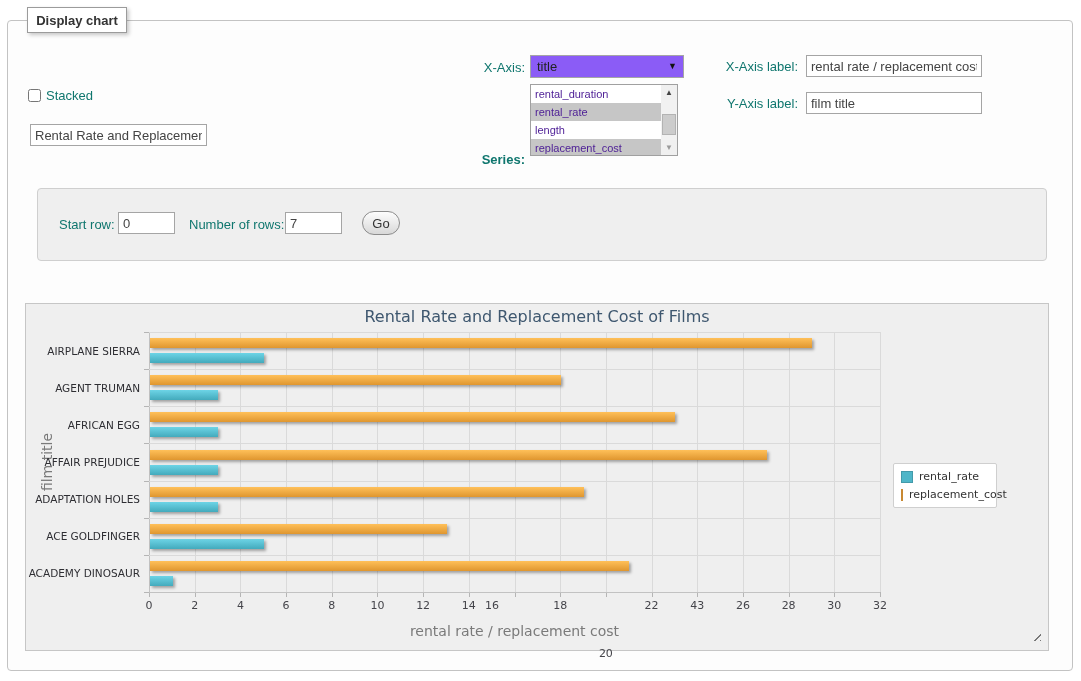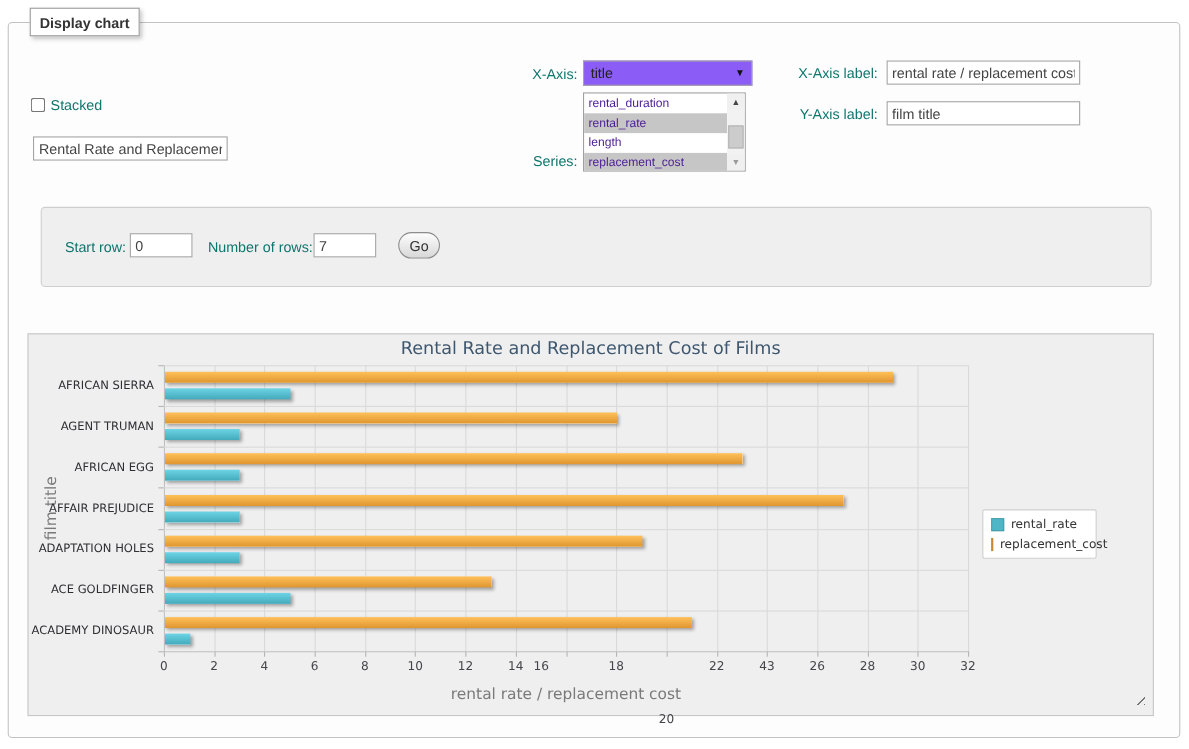--- a/index.html
+++ b/index.html
@@ -98,21 +98,21 @@
   </div>
 
   <input class="txt-input" style="left: 30px; top: 124px; width: 177px;" value="Rental Rate and Replacement Cost of Films">
 
   <span class="lbl abs" style="left:460px; top:60px; width:65px; text-align:right;">X-Axis:</span>
   <div id="x-axis-select" class="abs">
     <span>title</span>
     <span class="chev">▼</span>
   </div>
 
-  <span class="lbl abs" style="left:460px; top:139px; width:65px; text-align:right;">Series:</span>
+  <span class="lbl abs" style="left:460px; top:152px; width:65px; text-align:right;font-weight:bold;">Series:</span>
   <div id="series-listbox" class="abs">
     <div id="series-options">
         <div class="series-opt">rental_duration</div>
         <div class="series-opt sel">rental_rate</div>
         <div class="series-opt">length</div>
         <div class="series-opt sel">replacement_cost</div>
       </div>
     <div id="series-scrollbar">
       <div class="sb-btn" id="sb-up">▲</div>
       <div id="sb-thumb"></div>
@@ -210,21 +210,21 @@
       <div class="gl-h" style="left: 123px; top: 139.429px; width: 731px;"></div>
       <div class="tick" style="left: 118px; top: 139.429px; width: 5px; height: 1px;"></div>
       <div class="gl-h" style="left: 123px; top: 176.571px; width: 731px;"></div>
       <div class="tick" style="left: 118px; top: 176.571px; width: 5px; height: 1px;"></div>
       <div class="gl-h" style="left: 123px; top: 213.714px; width: 731px;"></div>
       <div class="tick" style="left: 118px; top: 213.714px; width: 5px; height: 1px;"></div>
       <div class="gl-h" style="left: 123px; top: 250.857px; width: 731px;"></div>
       <div class="tick" style="left: 118px; top: 250.857px; width: 5px; height: 1px;"></div>
       <div class="gl-h axis-line" style="left: 123px; top: 288px; width: 731px;"></div>
       <div class="tick" style="left: 118px; top: 288px; width: 5px; height: 1px;"></div>
-      <div class="cat-label" style="top: 40.5714px; width: 114px;">AFRICAN SIERRA</div>
+      <div class="cat-label" style="top: 40.5714px; width: 114px;">AIRPLANE SIERRA</div>
       <div class="cat-label" style="top: 77.7143px; width: 114px;">AGENT TRUMAN</div>
       <div class="cat-label" style="top: 114.857px; width: 114px;">AFRICAN EGG</div>
       <div class="cat-label" style="top: 152px; width: 114px;">AFFAIR PREJUDICE</div>
       <div class="cat-label" style="top: 189.143px; width: 114px;">ADAPTATION HOLES</div>
       <div class="cat-label" style="top: 226.286px; width: 114px;">ACE GOLDFINGER</div>
       <div class="cat-label" style="top: 263.429px; width: 114px;">ACADEMY DINOSAUR</div>
       <div class="bar" title="AIRPLANE SIERRA: 28.99" style="left: 124px; top: 34.0714px; width: 662.24px; background: linear-gradient(rgb(255, 192, 89), rgb(223, 150, 47));"></div>
       <div class="bar" title="AIRPLANE SIERRA: 4.99" style="left: 124px; top: 49.0714px; width: 113.99px; background: linear-gradient(rgb(109, 212, 230), rgb(67, 170, 188));"></div>
       <div class="bar" title="AGENT TRUMAN: 17.99" style="left: 124px; top: 71.2143px; width: 410.959px; background: linear-gradient(rgb(255, 192, 89), rgb(223, 150, 47));"></div>
       <div class="bar" title="AGENT TRUMAN: 2.99" style="left: 124px; top: 86.2143px; width: 68.3028px; background: linear-gradient(rgb(109, 212, 230), rgb(67, 170, 188));"></div>

